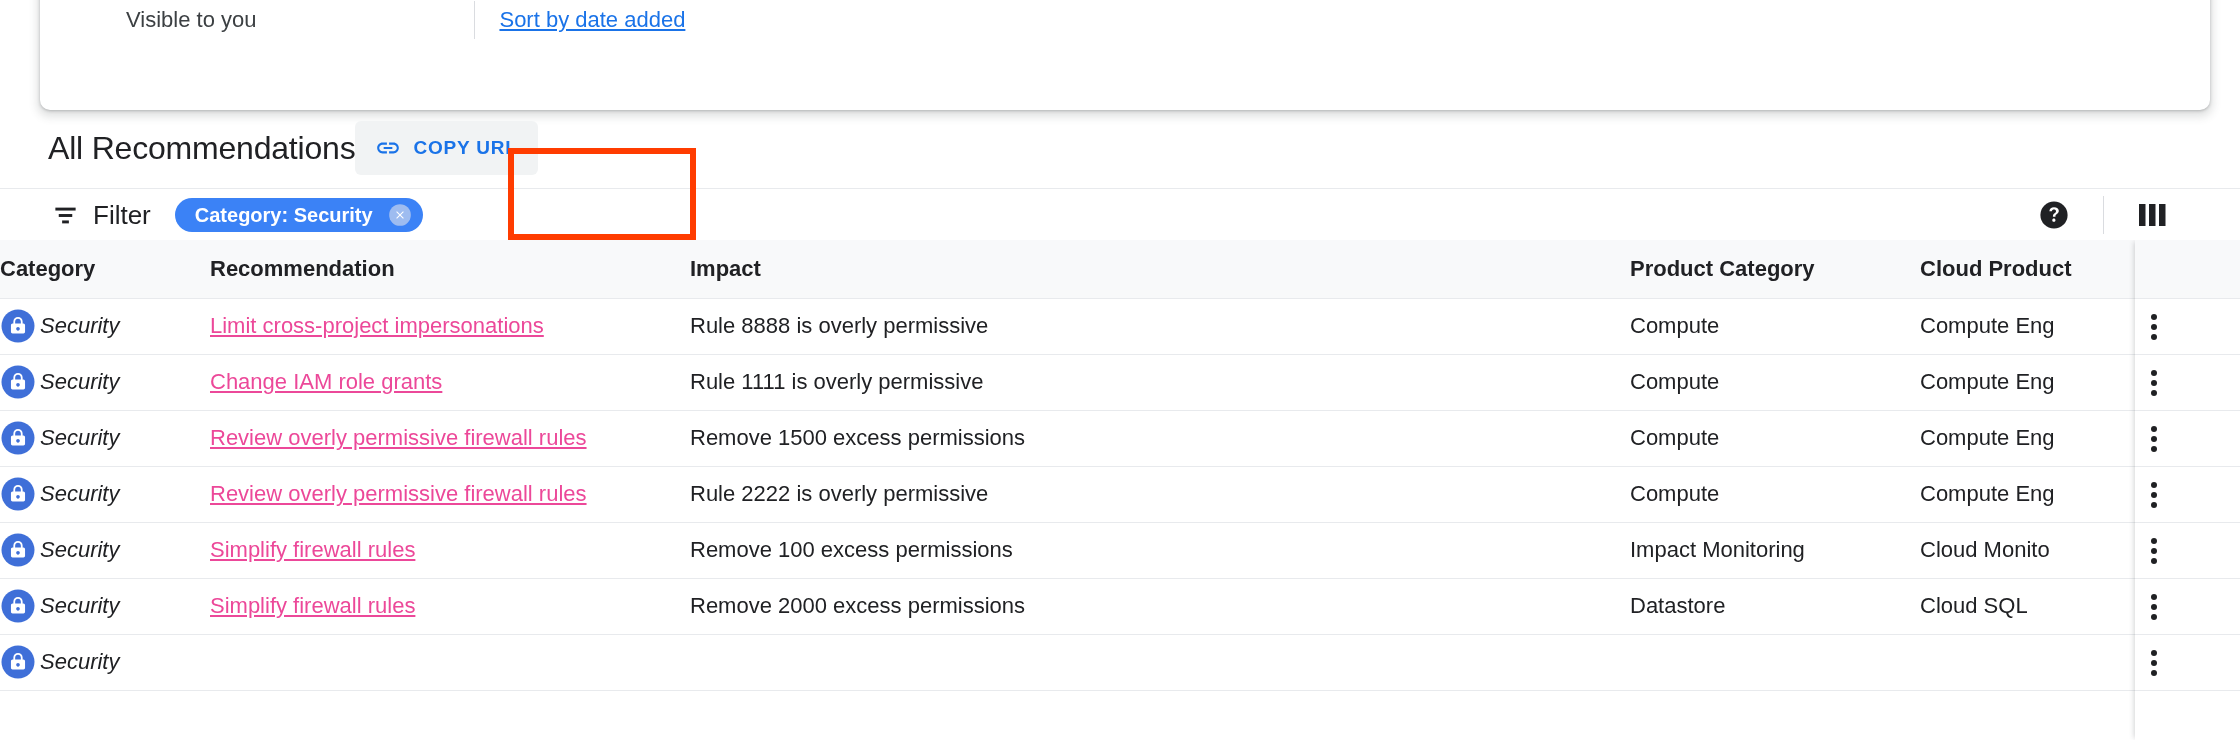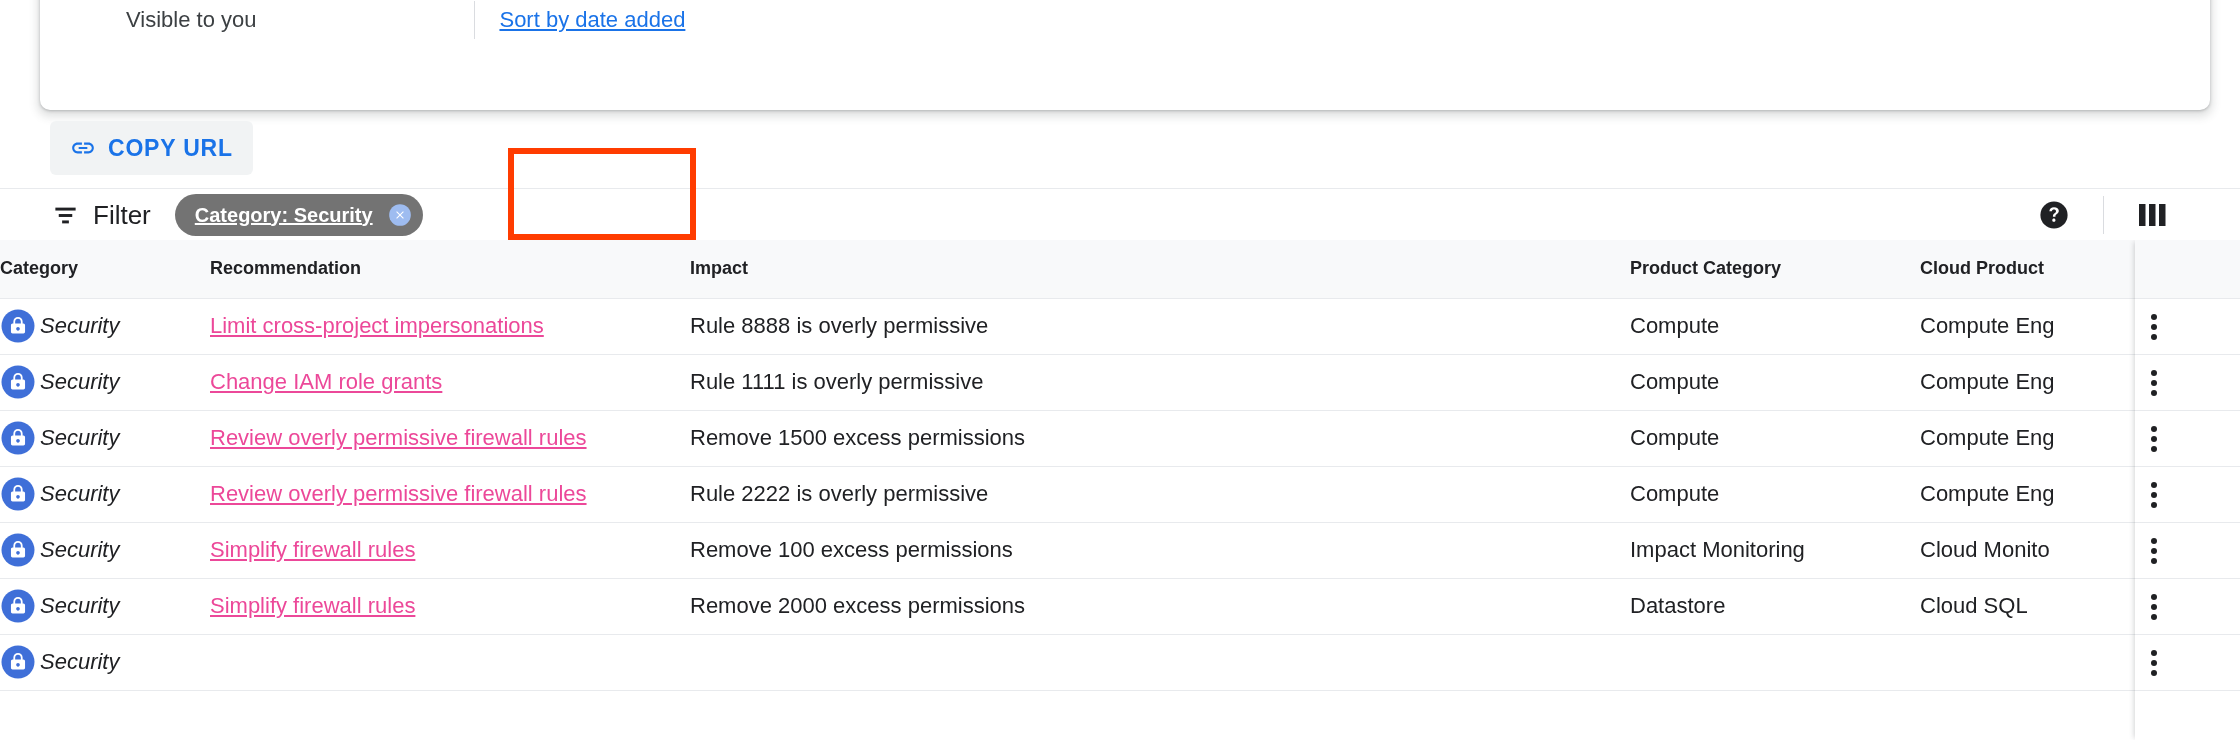--- a/index.html
+++ b/index.html
@@ -69,32 +69,31 @@
   }
   .section-title {
     margin-left: 48px;
     font-size: 32px;
     font-weight: 400;
     color: #202124;
     letter-spacing: -0.2px;
     white-space: nowrap;
   }
   .copy-url-btn {
-    margin-left: 50px;
     height: 54px;
     padding: 0 20px;
     display: inline-flex;
     align-items: center;
     gap: 12px;
     background: #f1f3f4;
     border: none;
     border-radius: 6px;
     color: #1a73e8;
     font-family: "Liberation Sans", sans-serif;
-    font-size: 23px;
+    font-size: 19px;
     font-weight: bold;
     letter-spacing: 0.8px;
     cursor: pointer;
   }
   .refresh-btn {
     margin-left: 66px;
     height: 54px;
     padding: 0 14px;
     display: inline-flex;
     align-items: center;
@@ -140,32 +139,31 @@
     align-items: center;
     cursor: pointer;
   }
   .filter-label {
     margin-left: 14px;
     font-size: 26px;
     color: #202124;
   }
   .chip {
     margin-left: 24px;
-    height: 42px;
+    height: 34px;
     display: inline-flex;
     align-items: center;
-    background: #737373;
+    background: #3b82f6;
     border-radius: 21px;
     padding: 0 10px 0 20px;
     color: #ffffff;
     font-size: 20px;
     font-weight: bold;
     cursor: pointer;
     white-space: nowrap;
-    text-decoration: underline;
   }
   .chip-x {
     margin-left: 14px;
     width: 26px;
     height: 26px;
     flex: 0 0 26px;
   }
   .bar-spacer { flex: 1 1 auto; }
   .help-icon-btn {
     width: 34px;
@@ -205,21 +203,21 @@
     width: 2240px;
     border-collapse: collapse;
     table-layout: fixed;
   }
   table.rec-table thead tr {
     background: #f8f9fa;
     height: 58px;
   }
   table.rec-table thead th {
     text-align: left;
-    font-size: 18px;
+    font-size: 22px;
     font-weight: bold;
     color: #202124;
     padding: 0;
     border-bottom: 1px solid #e8eaed;
     white-space: nowrap;
     overflow: hidden;
   }
   table.rec-table tbody tr {
     height: 56px;
     border-bottom: 1px solid #e8eaed;
@@ -306,20 +304,21 @@
 
 <div class="top-card">
   <div class="top-card-row">
     <span class="visible-to-you">Visible to you</span>
     <span class="vdivider"></span>
     <span class="sort-link">Sort by date added</span>
   </div>
 </div>
 
 <div class="section-header">
+  <span class="section-title">All Recommendations</span>
 
   <button class="copy-url-btn">
     <span style="display:flex;align-items:center;">
       <svg width="26" height="26" viewBox="0 0 24 24" aria-hidden="true">
         <path fill="#1a73e8" d="M3.9 12c0-1.71 1.39-3.1 3.1-3.1h4V7H7c-2.76 0-5 2.24-5 5s2.24 5 5 5h4v-1.9H7c-1.71 0-3.1-1.39-3.1-3.1zM8 13h8v-2H8v2zm9-6h-4v1.9h4c1.71 0 3.1 1.39 3.1 3.1s-1.39 3.1-3.1 3.1h-4V17h4c2.76 0 5-2.24 5-5s-2.24-5-5-5z"></path>
       </svg>
     </span>
     <span>COPY URL</span>
   </button>
 

